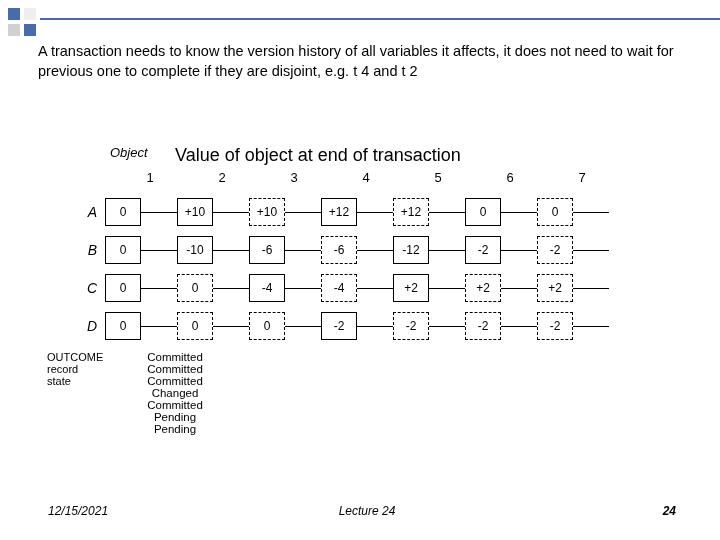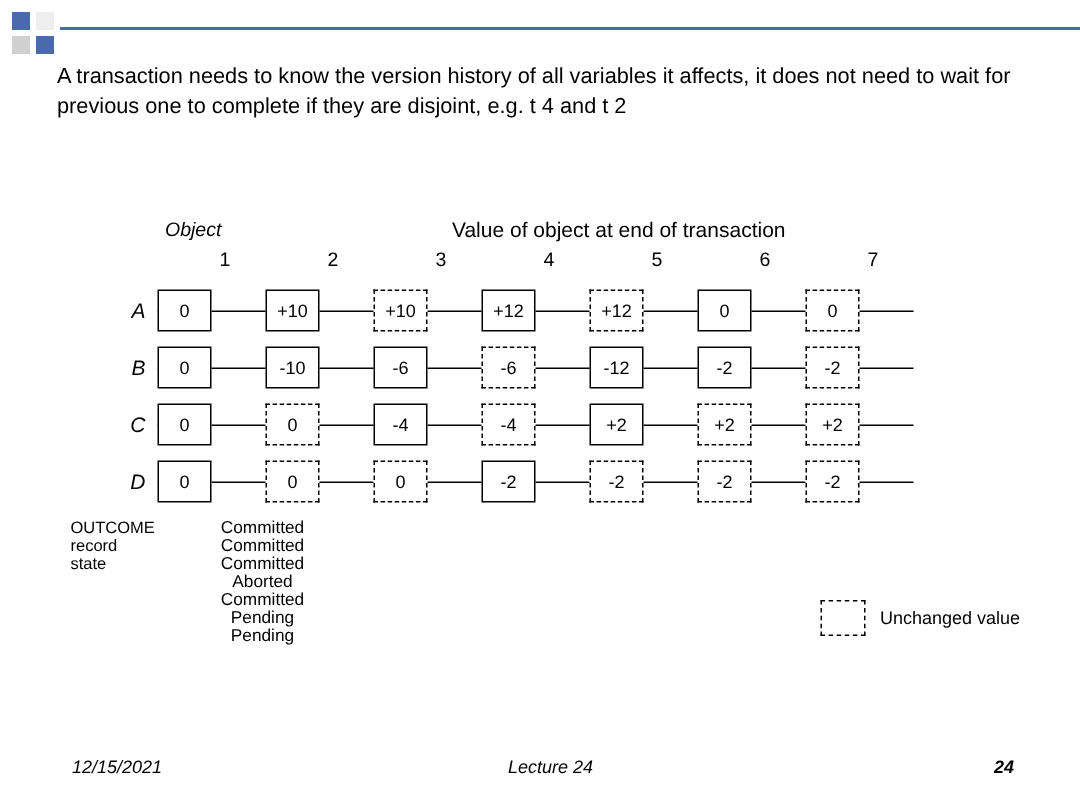--- a/index.html
+++ b/index.html
@@ -40,22 +40,21 @@
     line-height: 1.35;
     color: #000;
   }
   .diagram {
     position: absolute;
     top: 145px;
     left: 75px;
     width: 575px;
   }
   .diagram-title {
-    text-align: center;
-    font-size: 14px;
+    font-size: 18px;
     margin-left: 100px;
   }
   .object-label {
     position: absolute;
     top: 0;
     left: 35px;
     font-size: 13px;
     font-style: italic;
   }
   .col-headers {
@@ -243,32 +242,28 @@
           <div class="cell dashed">-2</div>
         </div>
       </div>
     </div>
   <div class="outcome-row">
     <div class="outcome-label">OUTCOME record state</div>
     <div class="outcome-cells" id="outcome-cells">
         <div class="outcome-cell">Committed</div>
         <div class="outcome-cell">Committed</div>
         <div class="outcome-cell">Committed</div>
-        <div class="outcome-cell">Aborted</div>
+        <div class="outcome-cell">Changed</div>
         <div class="outcome-cell">Committed</div>
         <div class="outcome-cell">Pending</div>
         <div class="outcome-cell">Pending</div>
       </div>
   </div>
 </div>
 
 <div class="legend">
-  <div class="legend-item">
-    <div class="legend-box dashed"></div>
-    <span>Unchanged value</span>
-  </div>
 </div>
 
 <div class="footer">
   <span class="footer-date">12/15/2021</span>
   <span class="footer-lecture">Lecture 24</span>
   <span class="footer-page">24</span>
 </div>
 
 </body></html>

